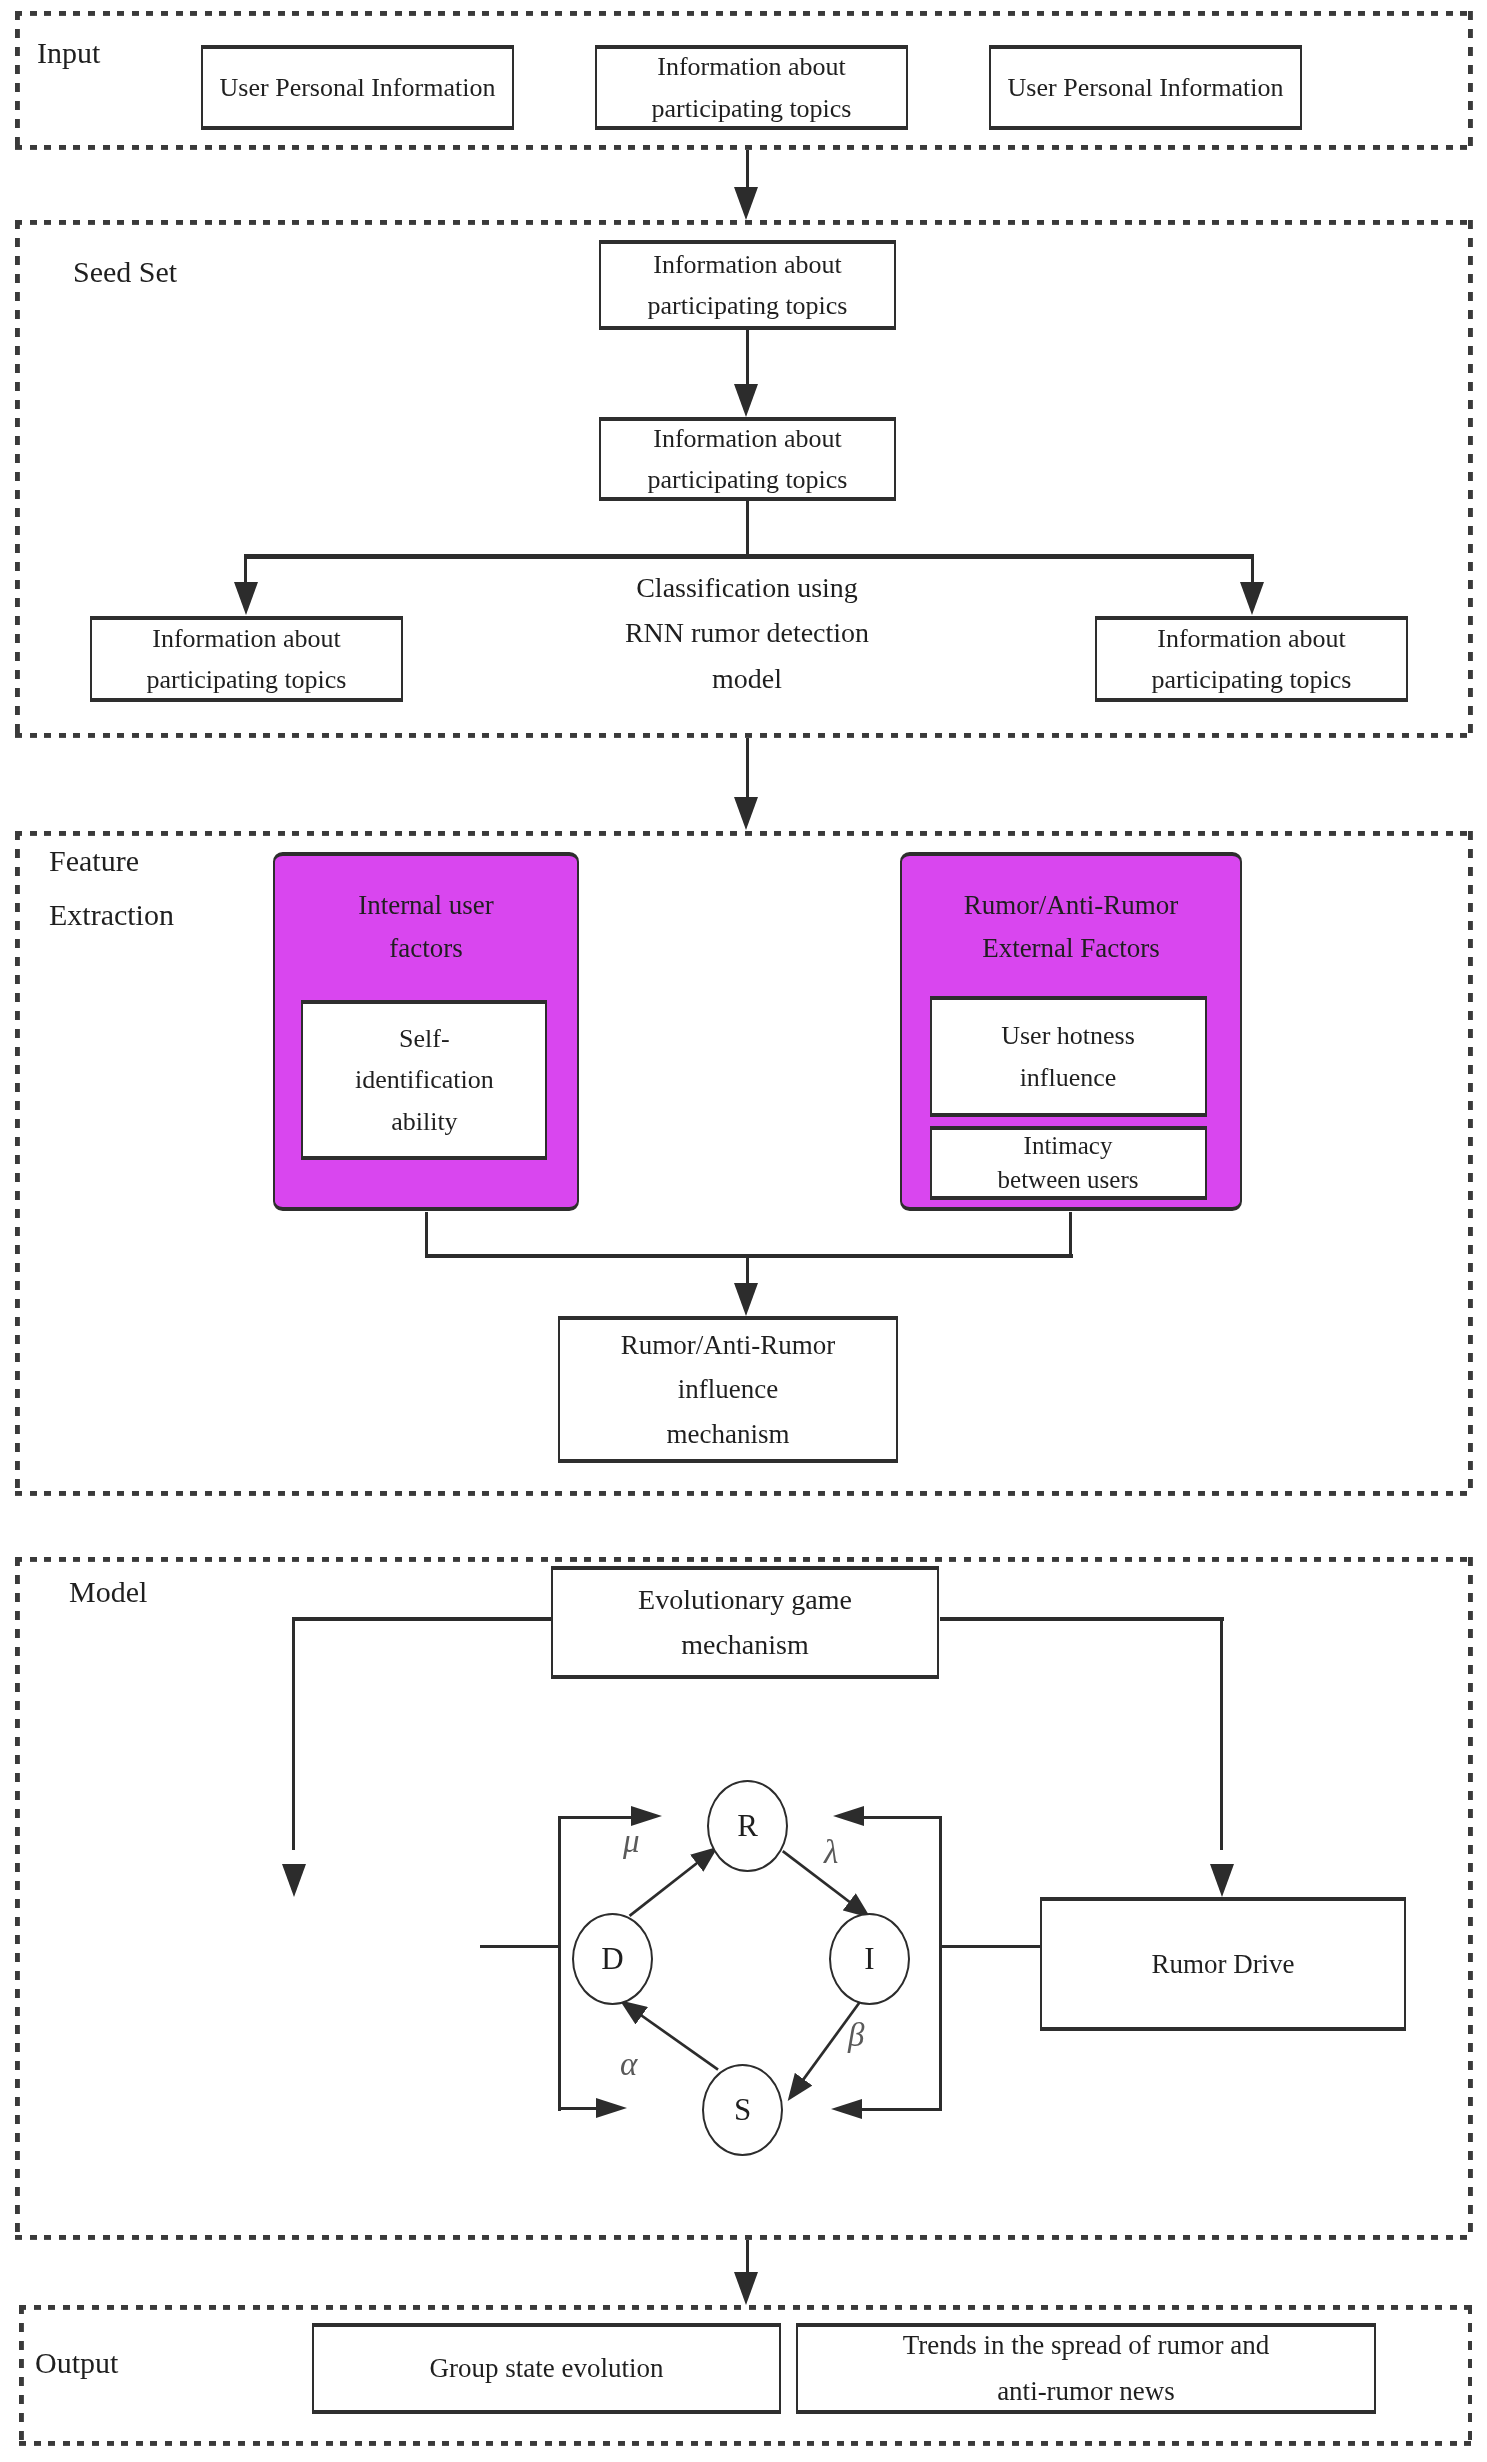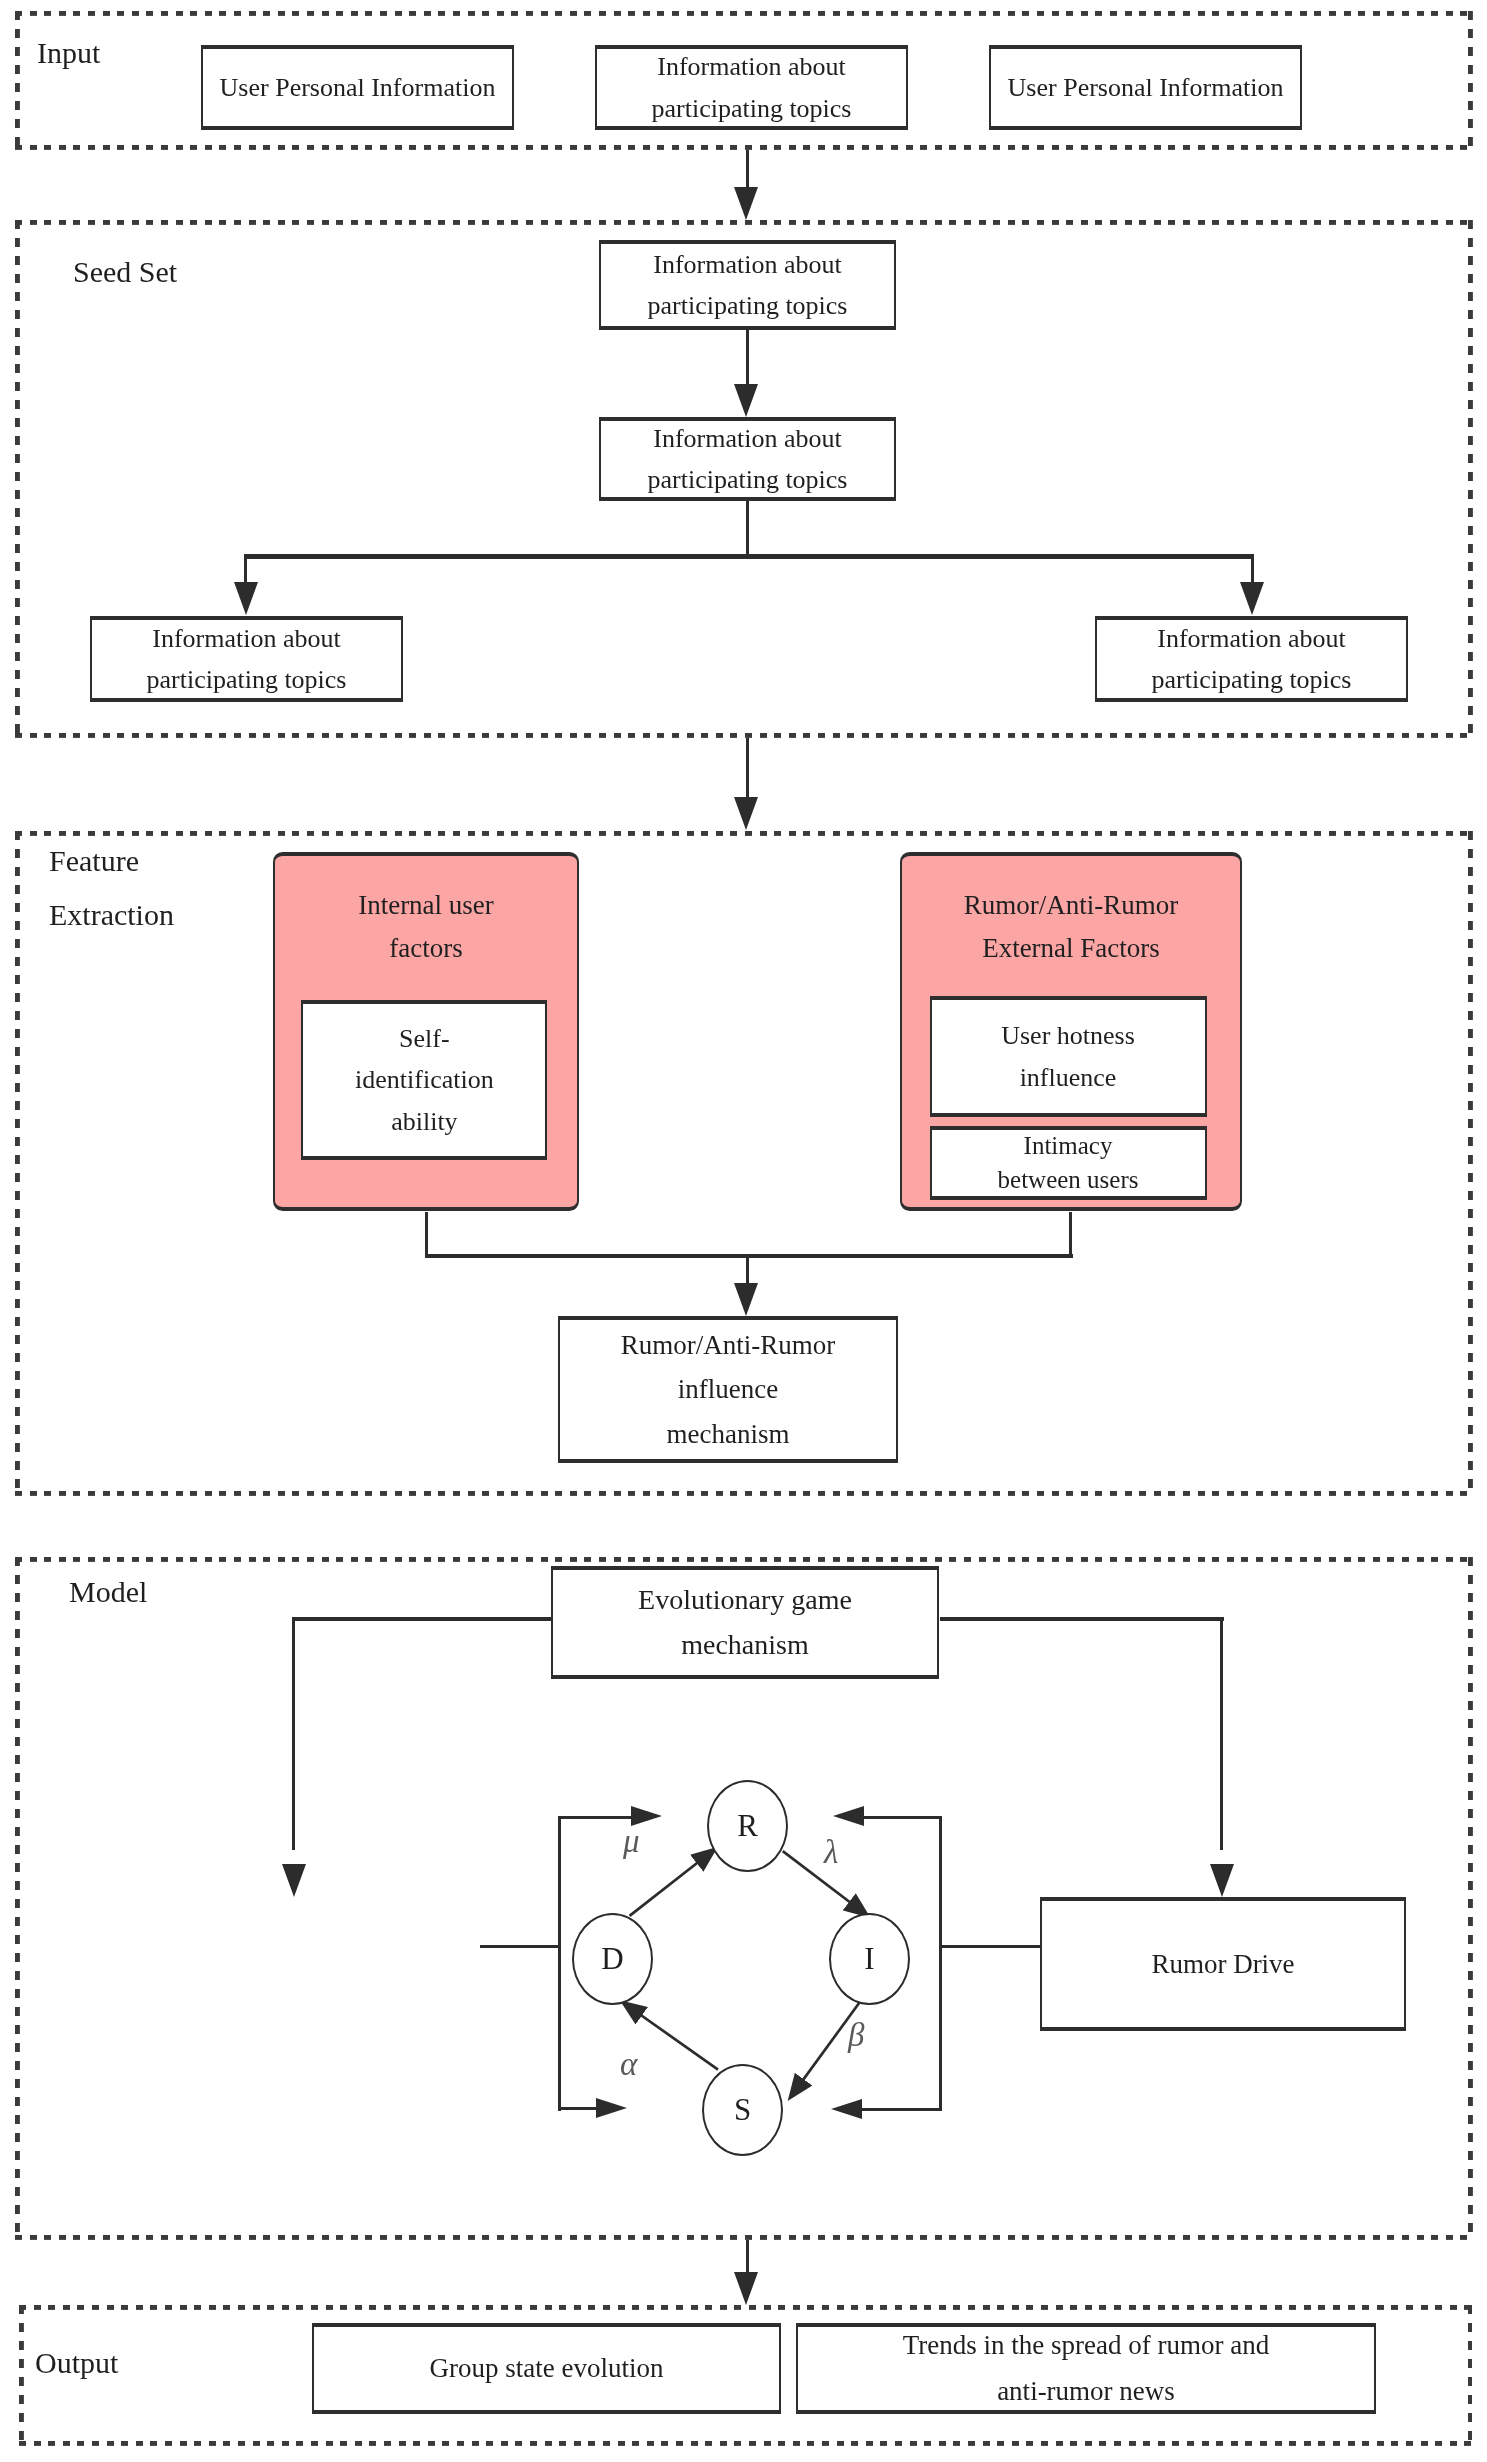--- a/index.html
+++ b/index.html
@@ -23,21 +23,21 @@
   }
   .lbl{position:absolute;font-size:30px;line-height:54px;white-space:pre-line;}
   .bx{
     position:absolute;background:#ffffff;border:2.2px solid #2e2e2e;
     border-top-width:4.9px;border-bottom-width:4.9px;
     display:flex;align-items:center;justify-content:center;
     text-align:center;font-size:26px;line-height:1.58;white-space:pre-line;
     box-sizing:border-box;
   }
   .rbx{
-    position:absolute;background:#fca5a5;border:2.7px solid #2e2e2e;border-top-width:4.9px;border-bottom-width:4.9px;
+    position:absolute;background:#d946ef;border:2.7px solid #2e2e2e;border-top-width:4.9px;border-bottom-width:4.9px;
     border-radius:9.7px;box-sizing:border-box;text-align:center;
   }
   .rbx .ttl{display:block;margin-top:28px;font-size:27px;line-height:1.6;white-space:pre-line;}
   .tc{position:absolute;text-align:center;font-size:28px;line-height:1.62;white-space:pre-line;}
   .vl,.hl{position:absolute;background:#2c2c2c;}
   .ad{position:absolute;width:0;height:0;border-left:12px solid transparent;border-right:12px solid transparent;border-top:33px solid #2c2c2c;}
   .ar{position:absolute;width:0;height:0;border-top:10.8px solid transparent;border-bottom:10.8px solid transparent;border-left:31px solid #2c2c2c;}
   .al{position:absolute;width:0;height:0;border-top:10.8px solid transparent;border-bottom:10.8px solid transparent;border-right:31px solid #2c2c2c;}
   .circ{
     position:absolute;width:81px;height:92px;border:2.7px solid #2c2c2c;border-radius:50%;
@@ -117,20 +117,23 @@
   </svg>
 
   <div class="lbl" style="left:37px;top:26px;">Input</div>
   <div class="bx" style="left:201px;top:45px;width:313px;height:85px;">User Personal Information</div>
   <div class="bx" style="left:595px;top:45px;width:313px;height:85px;">Information about participating topics</div>
   <div class="bx" style="left:989px;top:45px;width:313px;height:85px;">User Personal Information</div>
 
   <div class="lbl" style="left:73px;top:245px;">Seed Set</div>
   <div class="bx" style="left:599px;top:240px;width:297px;height:90px;">Information about participating topics</div>
   <div class="bx" style="left:599px;top:417px;width:297px;height:84px;">Information about participating topics</div>
+  <div class="tc" style="left:558px;top:565px;width:378px;">Classification using
+RNN rumor detection
+model</div>
   <div class="bx" style="left:90px;top:616px;width:313px;height:86px;">Information about participating topics</div>
   <div class="bx" style="left:1095px;top:616px;width:313px;height:86px;">Information about participating topics</div>
 
   <div class="lbl" style="left:49px;top:834px;width:162px;text-align:left;">Feature
 Extraction</div>
 
   <div class="rbx" style="left:273px;top:852px;width:306px;height:359px;">
     <span class="ttl">Internal user
 factors</span>
     <div class="bx" style="left:26.4px;top:144px;width:246px;height:160px;">Self-

